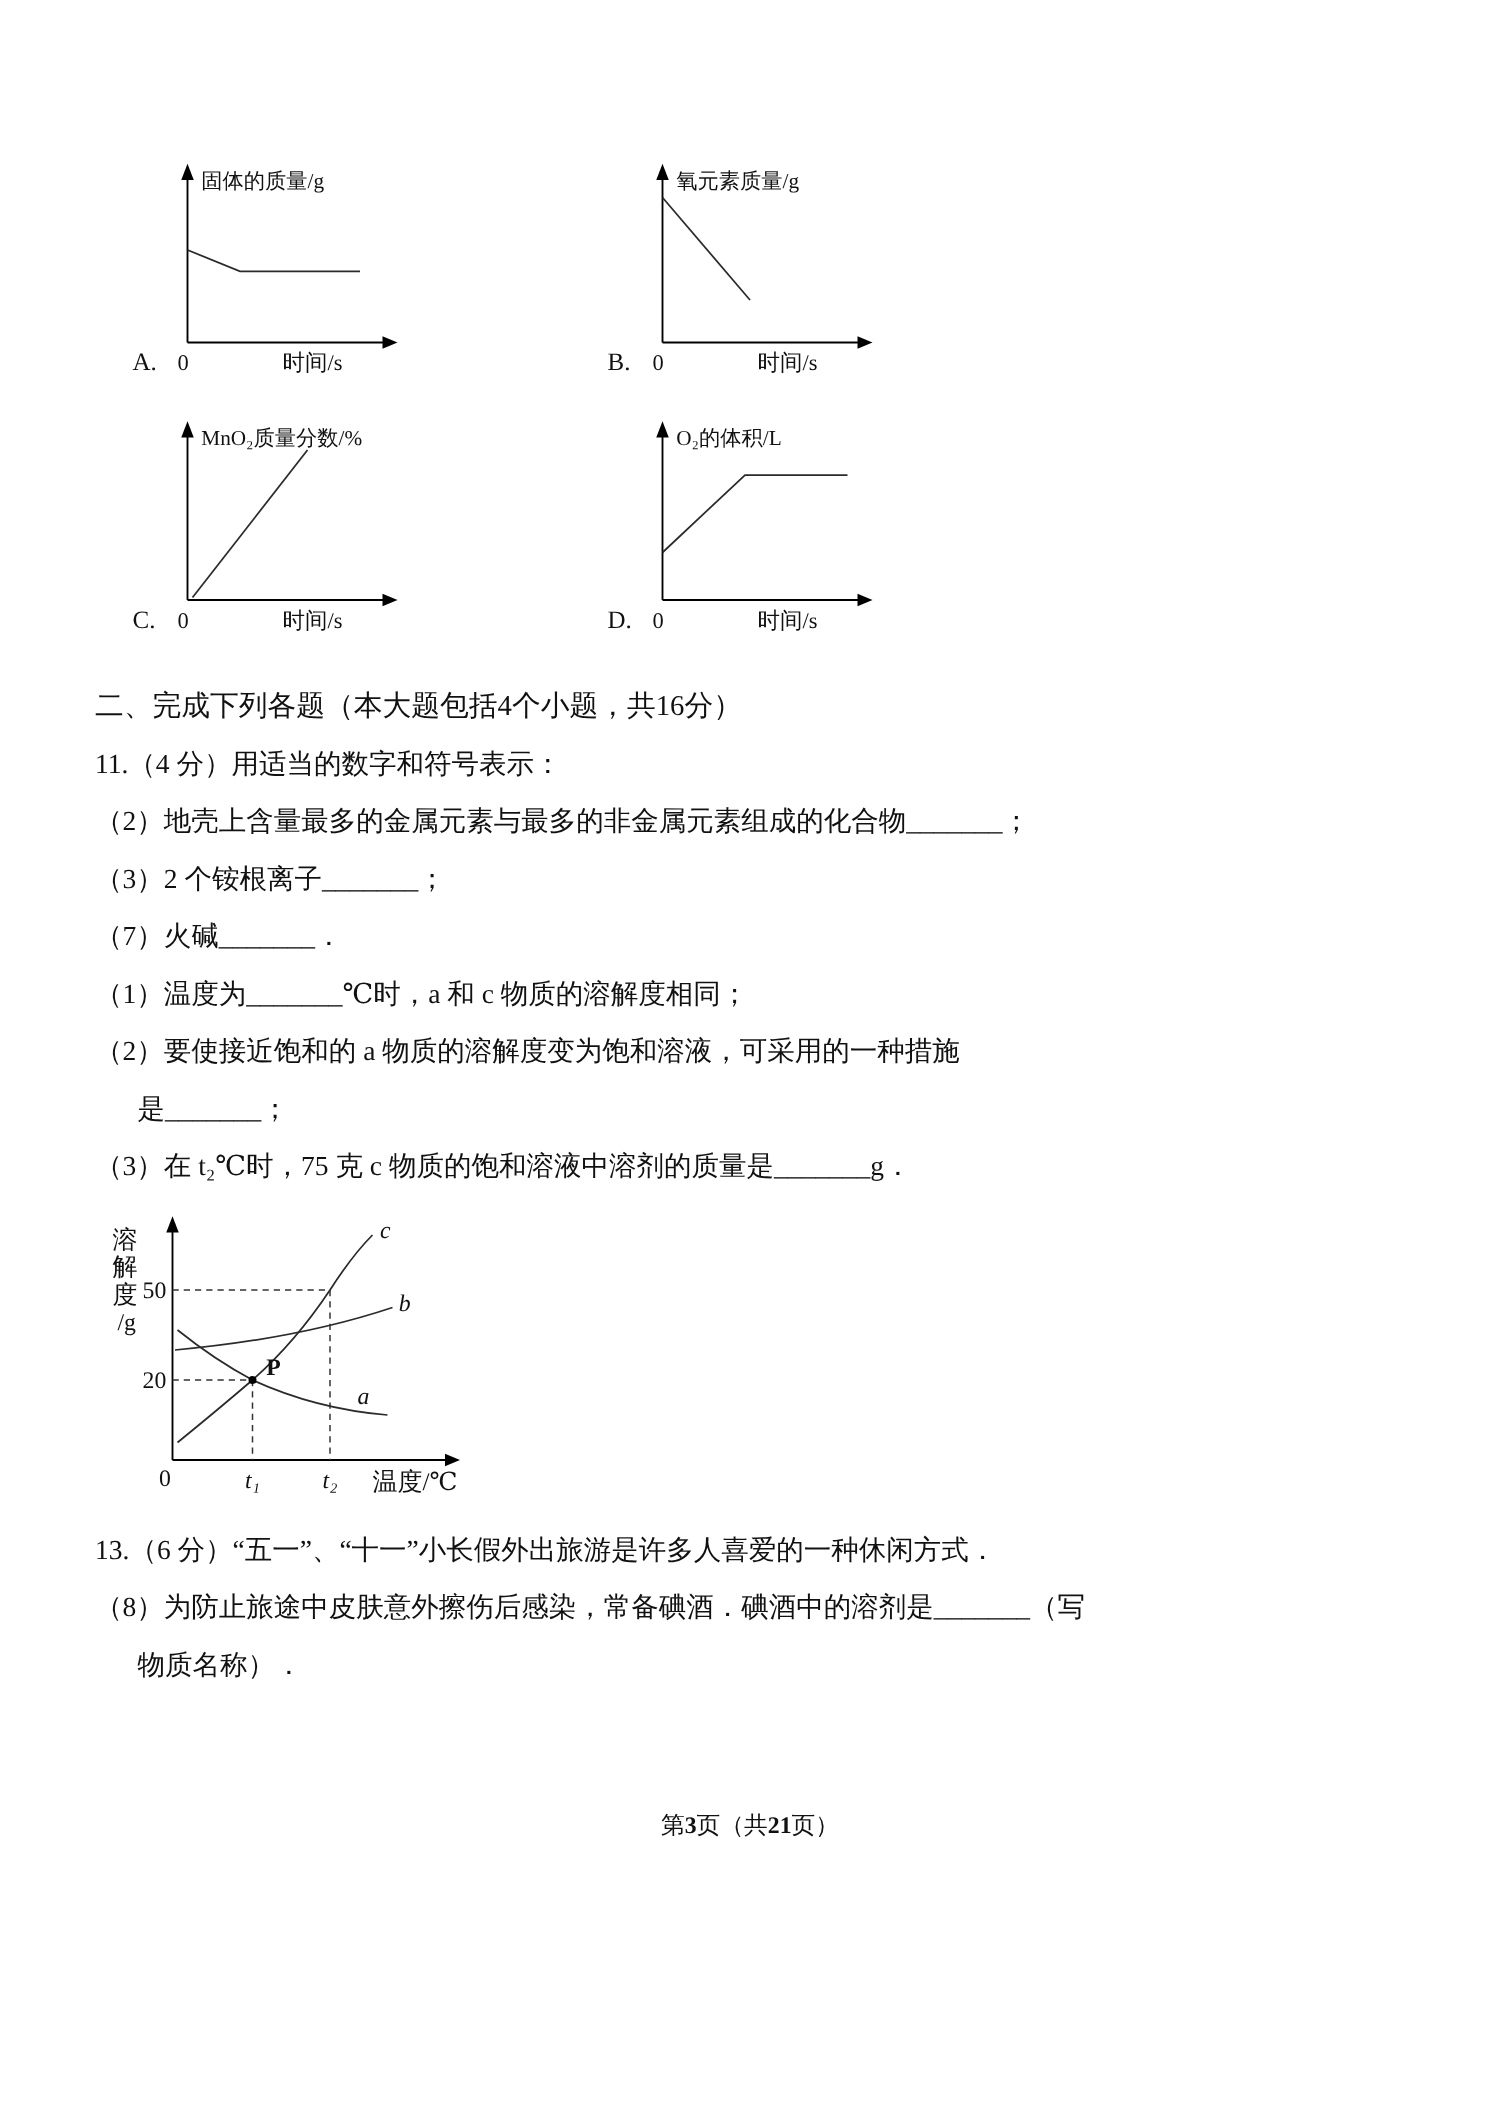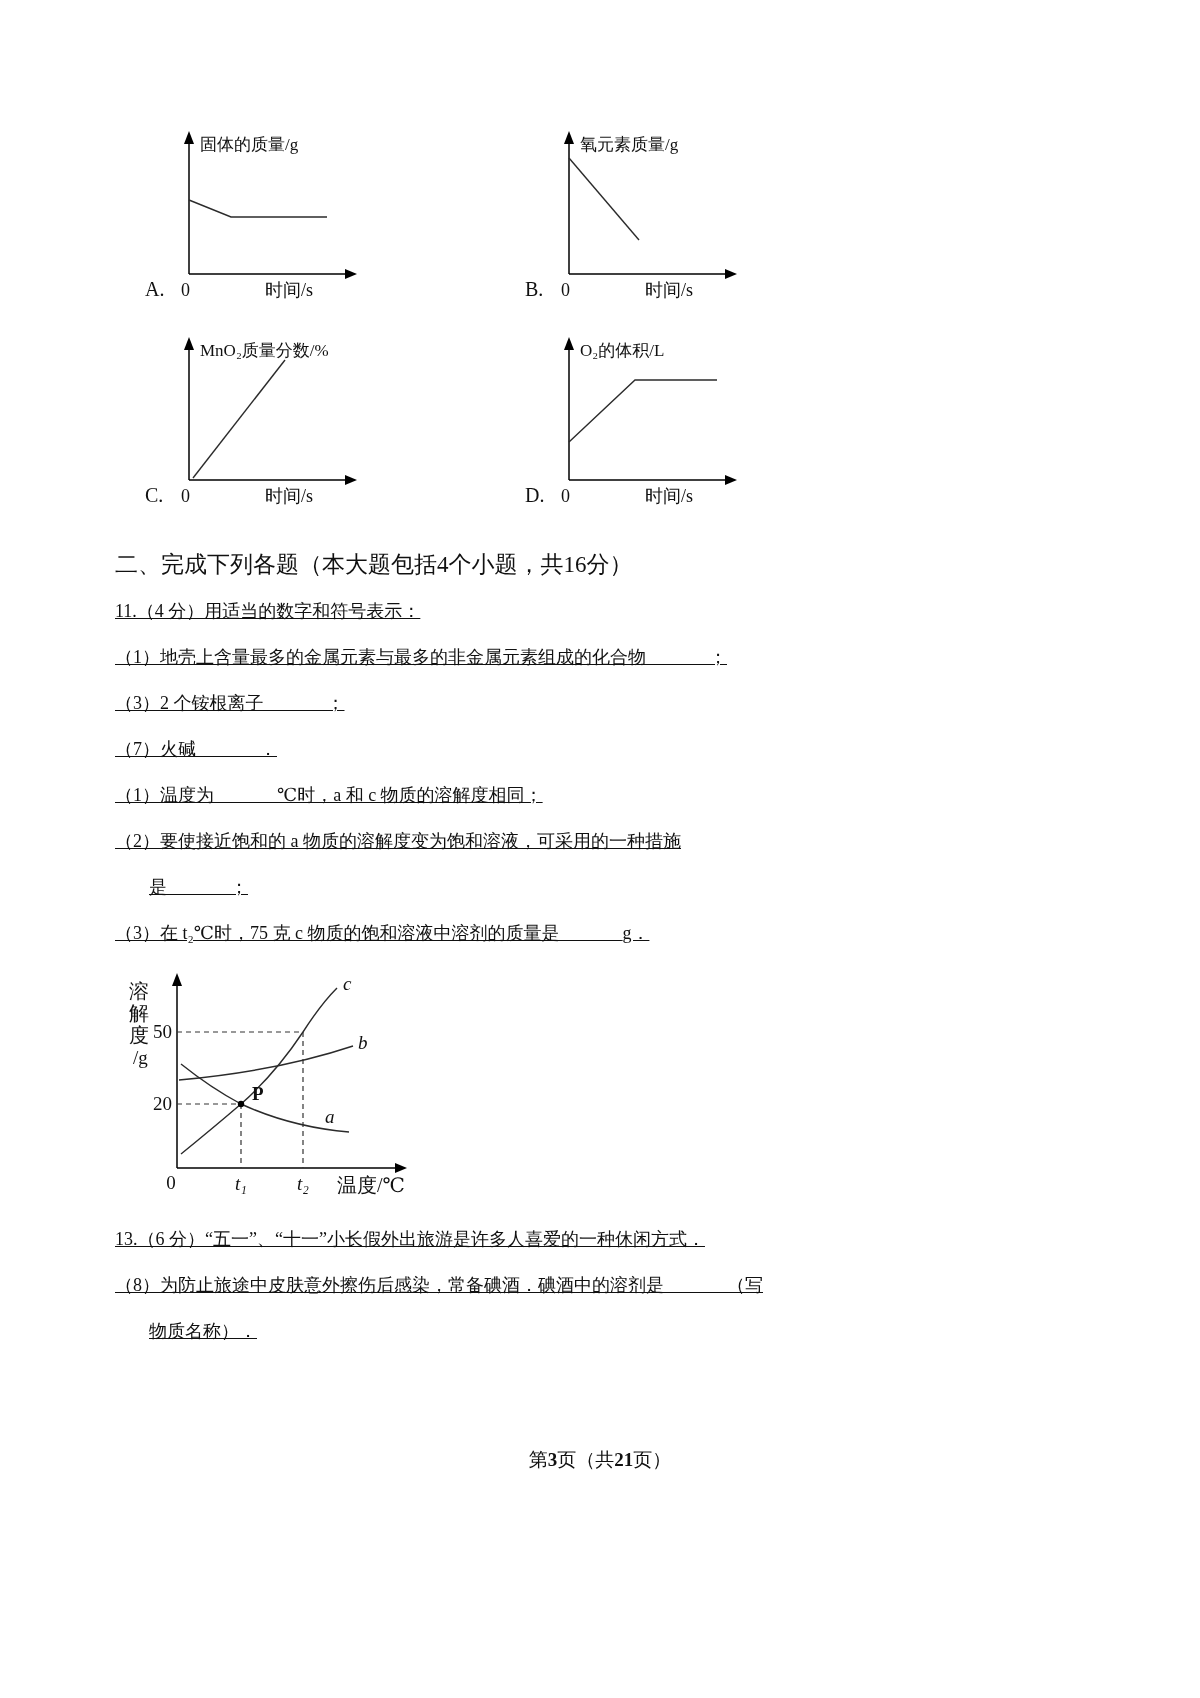--- a/index.html
+++ b/index.html
@@ -2,21 +2,21 @@
 <html><head>
 <meta charset="utf-8">
 <style>
   html, body { margin: 0; padding: 0; }
   body {
     width: 1200px; height: 1698px;
     background: #ffffff; color: #111;
     font-family: "Liberation Serif", "DejaVu Serif", serif;
     position: relative; overflow: hidden;
   }
-  .content { padding: 124px 168px 0 115px; }
+  .content { padding: 124px 168px 0 76px; }
 
   .options-grid {
     display: grid;
     grid-template-columns: 230px 230px;
     column-gap: 150px;
     row-gap: 28px;
     margin-left: 28px;
   }
   .opt-graph svg { display: block; }
 
@@ -26,21 +26,21 @@
   .curve { stroke: #2b2b2b; stroke-width: 1.4; fill: none; }
   .dashed{ stroke: #333; stroke-width: 1.2; stroke-dasharray: 5 4; fill: none; }
   .glabel { font-size: 17px; }
   .gsmall { font-size: 18px; }
   .gletter{ font-size: 20px; }
   .clabel { font-size: 19px; font-style: italic; }
   .cnum   { font-size: 19px; }
   .cchar  { font-size: 20px; }
 
   .heading { font-size: 23px; font-weight: normal; line-height: 46px; margin: 34px 0 0 0; }
-  p.line { font-size: 18px; line-height: 46px; margin: 0; text-decoration: underline; }
+  p.line { font-size: 22px; line-height: 46px; margin: 0; }
   .indent { padding-left: 34px; }
 
   .chart-wrap { margin-top: 6px; }
 
   .footer {
     position: absolute; top: 1432px; left: 0; right: 0;
     text-align: center; font-size: 19px; margin-top: 15px;
   }
   .footer b { font-weight: bold; }
 </style>
@@ -105,21 +105,21 @@
         <text class="gsmall" x="38" y="172">0</text>
         <text class="gsmall" x="122" y="172">时间/s</text>
       </svg>
     </div>
 
   </div>
 
   <h2 class="heading">二、完成下列各题（本大题包括4个小题，共16分）</h2>
 
   <p class="line">11.（4 分）用适当的数字和符号表示：</p>
-  <p class="line">（1）地壳上含量最多的金属元素与最多的非金属元素组成的化合物_______；</p>
+  <p class="line">（2）地壳上含量最多的金属元素与最多的非金属元素组成的化合物_______；</p>
   <p class="line">（3）2 个铵根离子_______；</p>
   <p class="line">（7）火碱_______．</p>
 
   <p class="line">（1）温度为_______℃时，a 和 c 物质的溶解度相同；</p>
   <p class="line">（2）要使接近饱和的 a 物质的溶解度变为饱和溶液，可采用的一种措施</p>
   <p class="line indent">是_______；</p>
   <p class="line">（3）在 t₂℃时，75 克 c 物质的饱和溶液中溶剂的质量是_______g．</p>
 
   <div class="chart-wrap">
     <svg width="330" height="250" viewBox="0 0 330 250">

